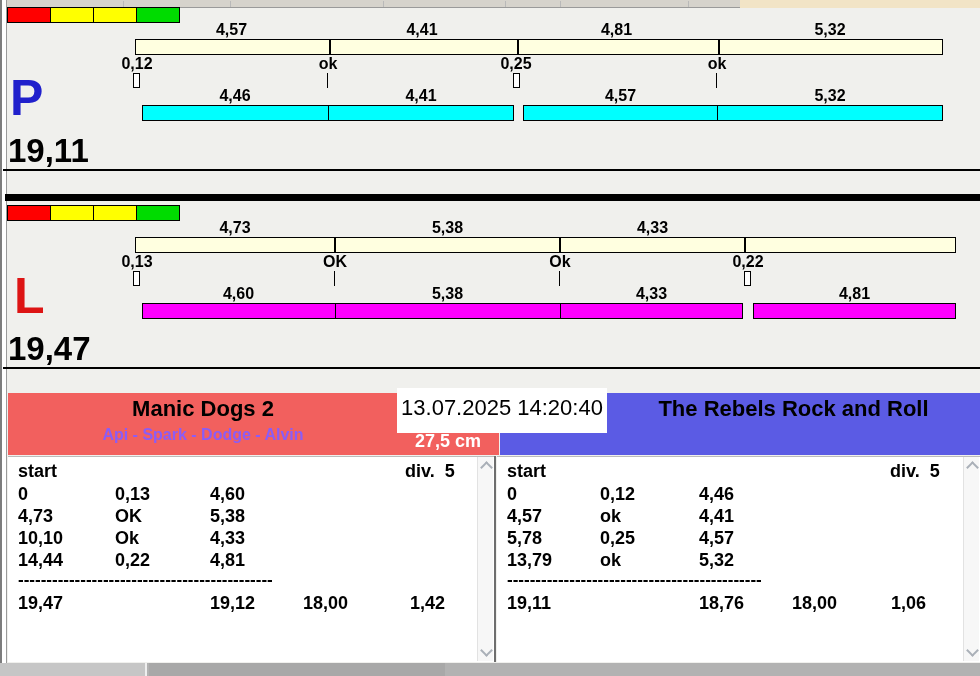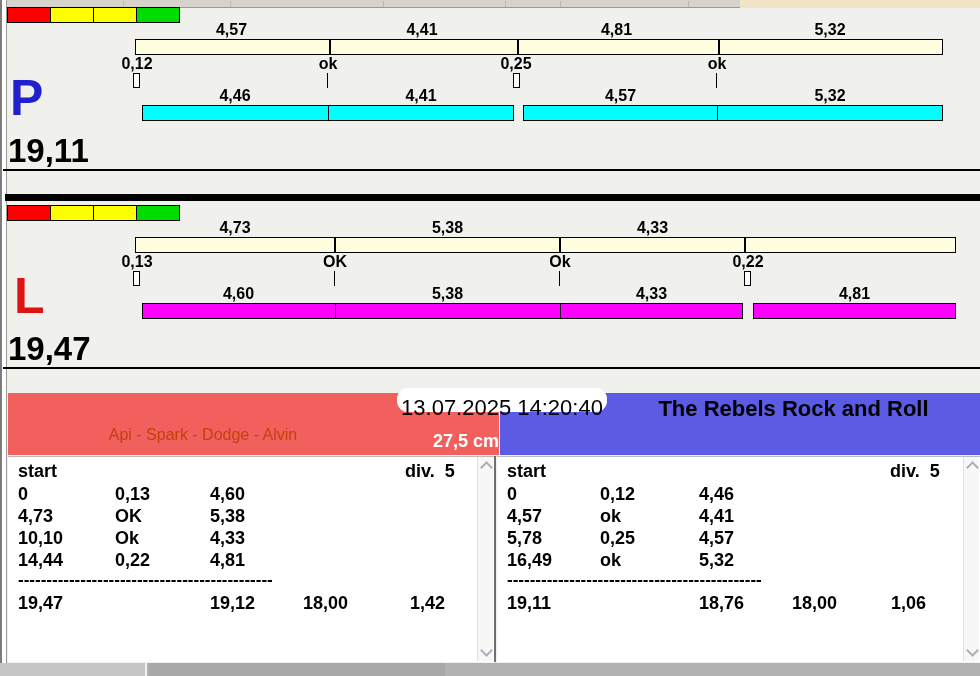--- a/index.html
+++ b/index.html
@@ -20,24 +20,24 @@
   .bar .tick{position:absolute;top:0;bottom:0;width:2px;background:#000;}
   .boxmark{position:absolute;width:7px;height:15px;background:#fff;border:1px solid #000;box-sizing:border-box;}
   .linemark{position:absolute;width:1px;height:15px;background:#000;}
   .lane-letter{position:absolute;font-weight:bold;font-size:50px;line-height:48px;}
   .lane-total{position:absolute;font-weight:bold;font-size:33px;line-height:34px;color:#000;}
   .hline{position:absolute;left:3px;width:977px;height:2px;background:#000;}
   .blackband{position:absolute;left:5px;top:194px;width:975px;height:7px;background:#000;}
   
   .team-header{position:absolute;top:393px;height:62px;}
   .team-title{position:absolute;top:396px;font-weight:bold;font-size:22px;text-align:center;color:#000;white-space:nowrap;}
-  .team-dogs{position:absolute;top:426px;font-weight:normal;font-size:16px;text-align:center;color:#c2410c;white-space:nowrap;}
-  .cm-cell{position:absolute;top:427px;height:20px;line-height:28px;text-align:right;color:#fff;font-weight:bold;font-size:18px;}
-  .datebox{position:absolute;left:397px;top:388px;width:210px;height:24px;background:#fff;text-align:center;
-           font-size:22px;line-height:39px;border-radius:11px;}
+  .team-dogs{position:absolute;top:426px;font-weight:bold;font-size:16px;text-align:center;color:#8b5cf6;white-space:nowrap;}
+  .cm-cell{position:absolute;top:427px;height:20px;line-height:28px;text-align:center;color:#fff;font-weight:bold;font-size:18px;}
+  .datebox{position:absolute;left:397px;top:388px;width:210px;height:45px;background:#fff;text-align:center;
+           font-size:22px;line-height:39px;}
   
   .panel{position:absolute;top:456px;height:206px;background:#fff;border-top:1px solid #bbb;box-sizing:border-box;}
   .cellt{position:absolute;font-weight:bold;font-size:18px;line-height:20px;white-space:pre;}
   .dashline{position:absolute;font-weight:bold;font-size:17px;letter-spacing:0px;white-space:nowrap;overflow:hidden;}
   .vdivider{position:absolute;left:494px;top:456px;width:2px;height:206px;background:#6e6e6e;}
   .scrollbar{position:absolute;top:457px;width:16px;height:204px;background:#F7F7F7;border-left:1px solid #e2e2e2;box-sizing:border-box;}
   .chev{position:absolute;left:4px;width:7px;height:7px;border-left:2px solid #aab0b8;border-top:2px solid #aab0b8;}
   .chev.up{top:6px;transform:rotate(45deg);}
   .chev.down{bottom:6px;transform:rotate(225deg);}
   .bottombar{position:absolute;left:0;top:663px;width:980px;height:13px;background:#B2B2B2;}
@@ -145,20 +145,21 @@
   <div class="bar" style="left: 753px; top: 303px; width: 201px; background-color: rgb(255, 0, 255);"></div>
 
   <span class="lane-letter" style="left: 14px; top: 272px; color: rgb(221, 20, 20);">L</span>
   <span class="lane-total" style="left:8px;top:332px">19,47</span>
 
   <div class="hline" style="top:367px"></div>
 
   <div class="team-header" style="left: 8px; width: 491px; background-color: rgb(242, 96, 94);"></div>
   <div class="team-header" style="left: 500px; width: 480px; background-color: rgb(91, 91, 228);"></div>
 
+  <span class="team-title" style="left:8px;width:390px">Manic Dogs 2</span>
   <span class="team-dogs" style="left:8px;width:390px">Api - Spark - Dodge - Alvin</span>
   <span class="cm-cell" style="left: 397px; width: 102px; background-color: rgb(242, 96, 94);">27,5 cm</span>
 
   <span class="team-title" style="left:607px;width:373px">The Rebels Rock and Roll</span>
 
   <div class="datebox">13.07.2025 14:20:40</div>
 
   <div class="panel" style="left:8px;width:486px"></div>
   <div class="panel" style="left:497px;width:483px"></div>
   <div class="vdivider"></div>
@@ -191,21 +192,21 @@
 
   <span class="cellt" style="left:507px;top:484px">0</span>
   <span class="cellt" style="left:600px;top:484px">0,12</span>
   <span class="cellt" style="left:699px;top:484px">4,46</span>
   <span class="cellt" style="left:507px;top:506px">4,57</span>
   <span class="cellt" style="left:600px;top:506px">ok</span>
   <span class="cellt" style="left:699px;top:506px">4,41</span>
   <span class="cellt" style="left:507px;top:528px">5,78</span>
   <span class="cellt" style="left:600px;top:528px">0,25</span>
   <span class="cellt" style="left:699px;top:528px">4,57</span>
-  <span class="cellt" style="left:507px;top:550px">16,49</span>
+  <span class="cellt" style="left:507px;top:550px">13,79</span>
   <span class="cellt" style="left:600px;top:550px">ok</span>
   <span class="cellt" style="left:699px;top:550px">5,32</span>
 
   <span class="dashline" style="left:507px;top:570px;width:275px">---------------------------------------------</span>
 
   <span class="cellt" style="left:507px;top:593px">19,11</span>
   <span class="cellt" style="left:699px;top:593px">18,76</span>
   <span class="cellt" style="left:792px;top:593px">18,00</span>
   <span class="cellt" style="left:891px;top:593px">1,06</span>
 

